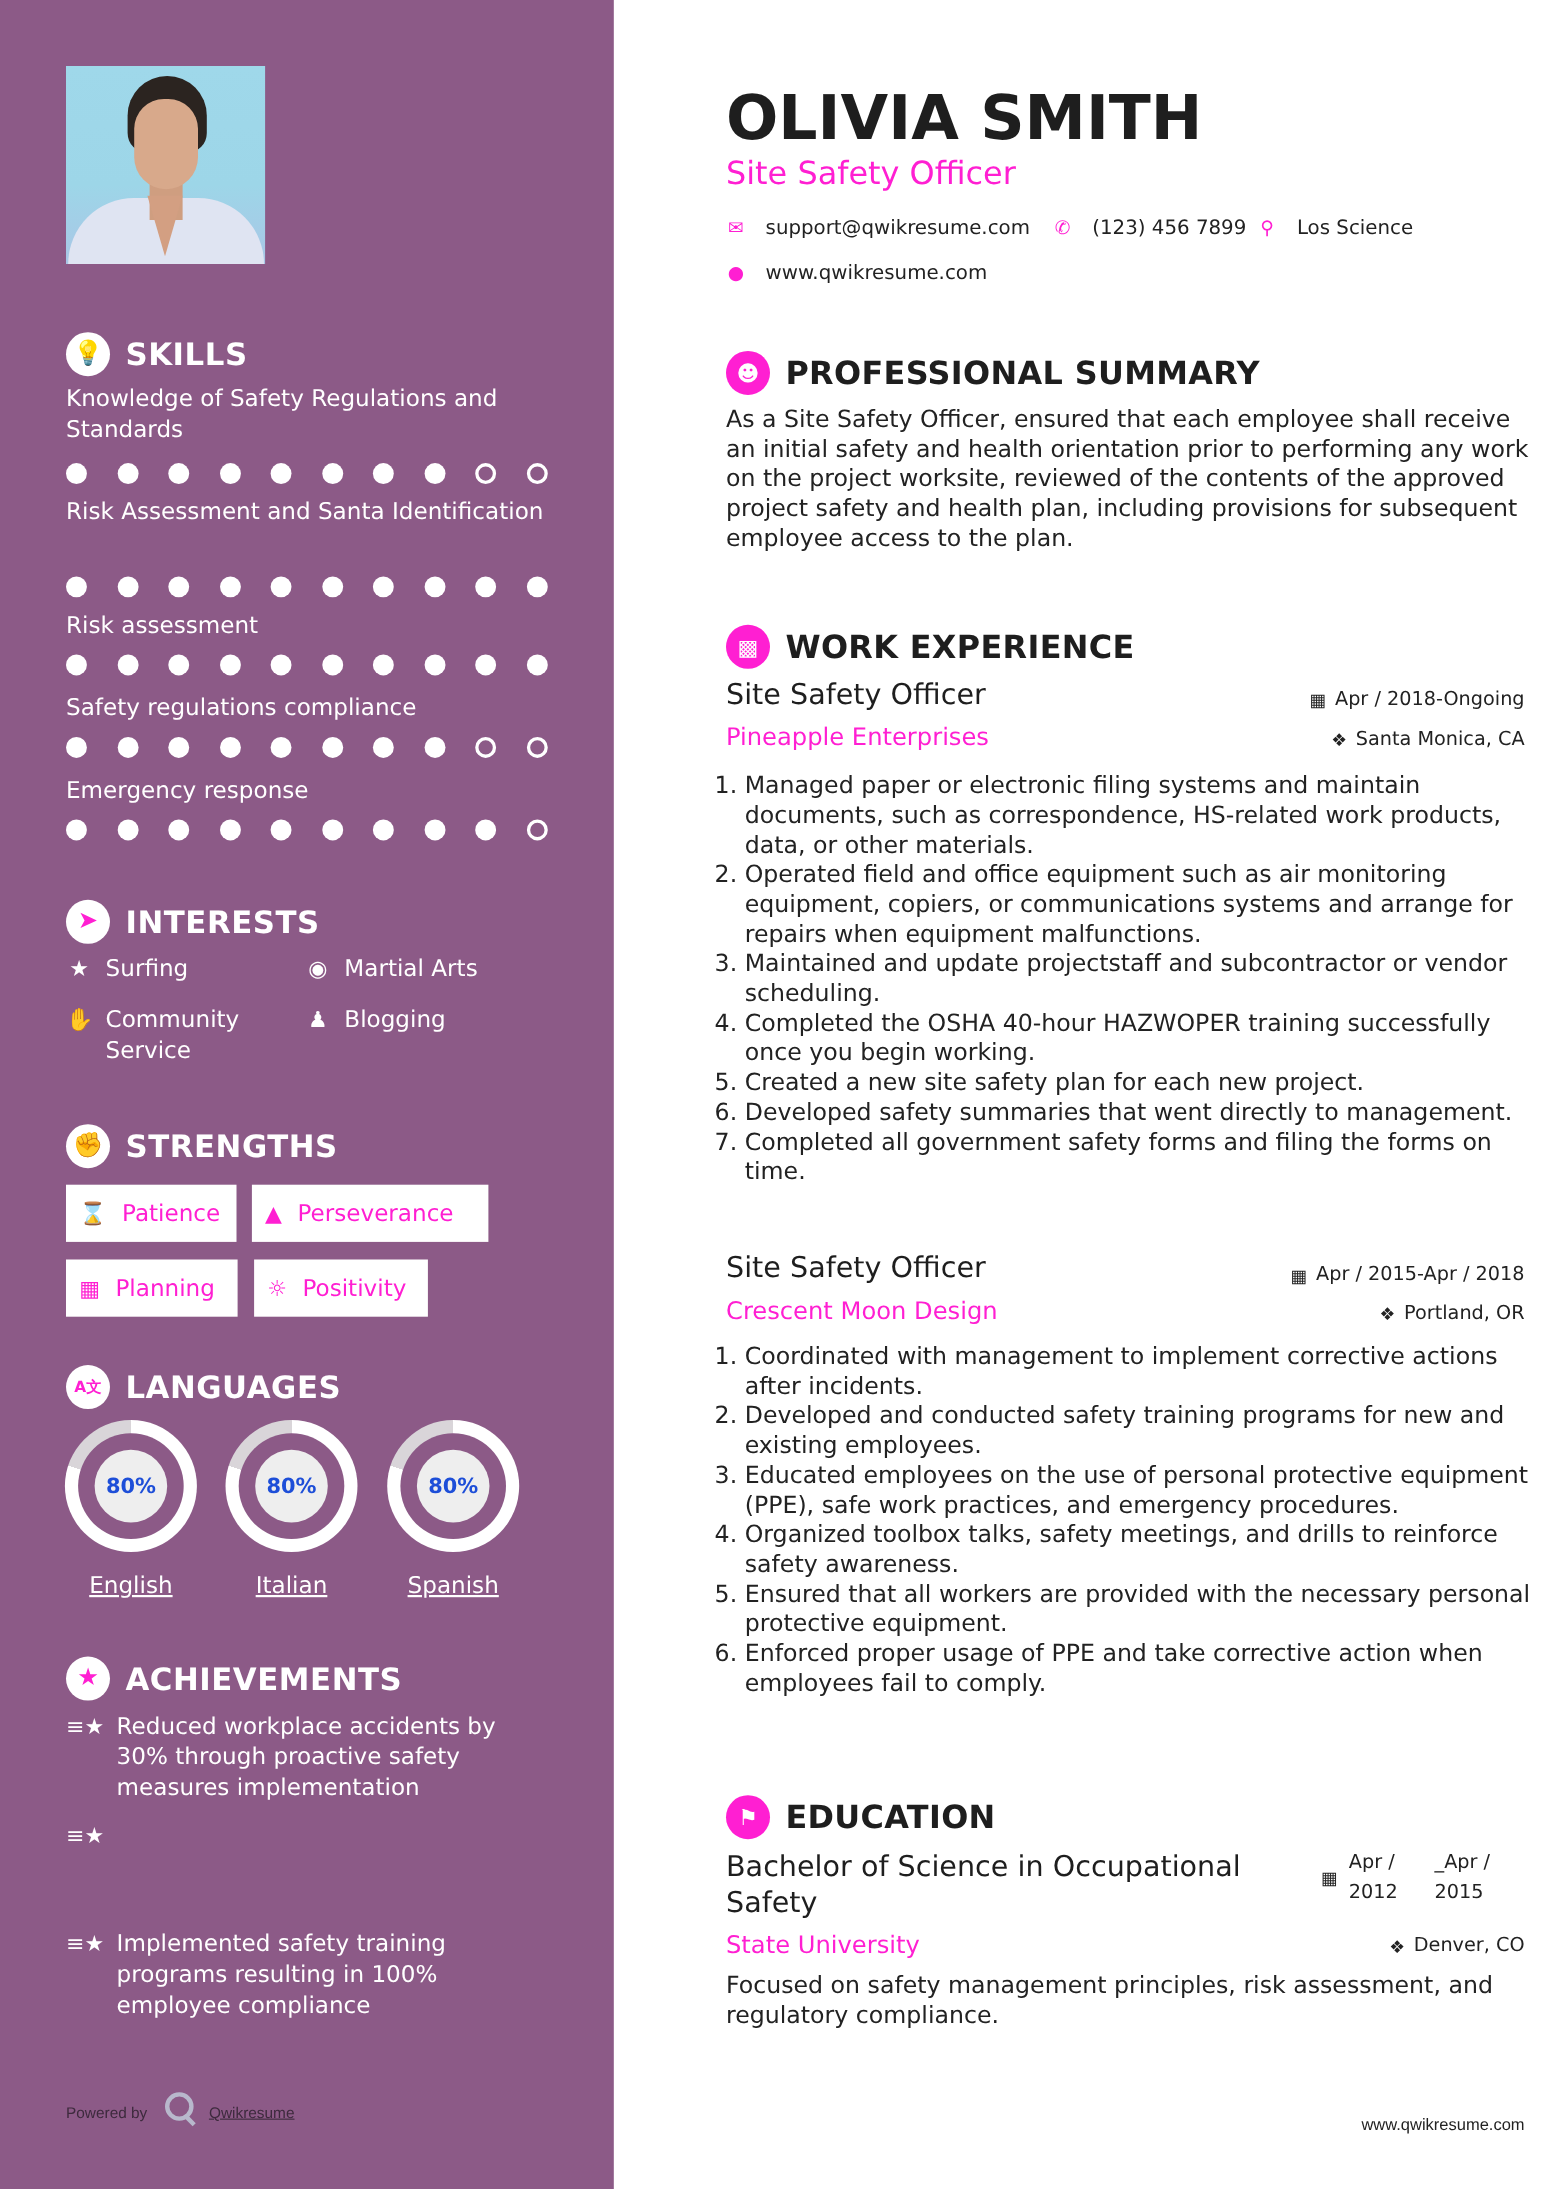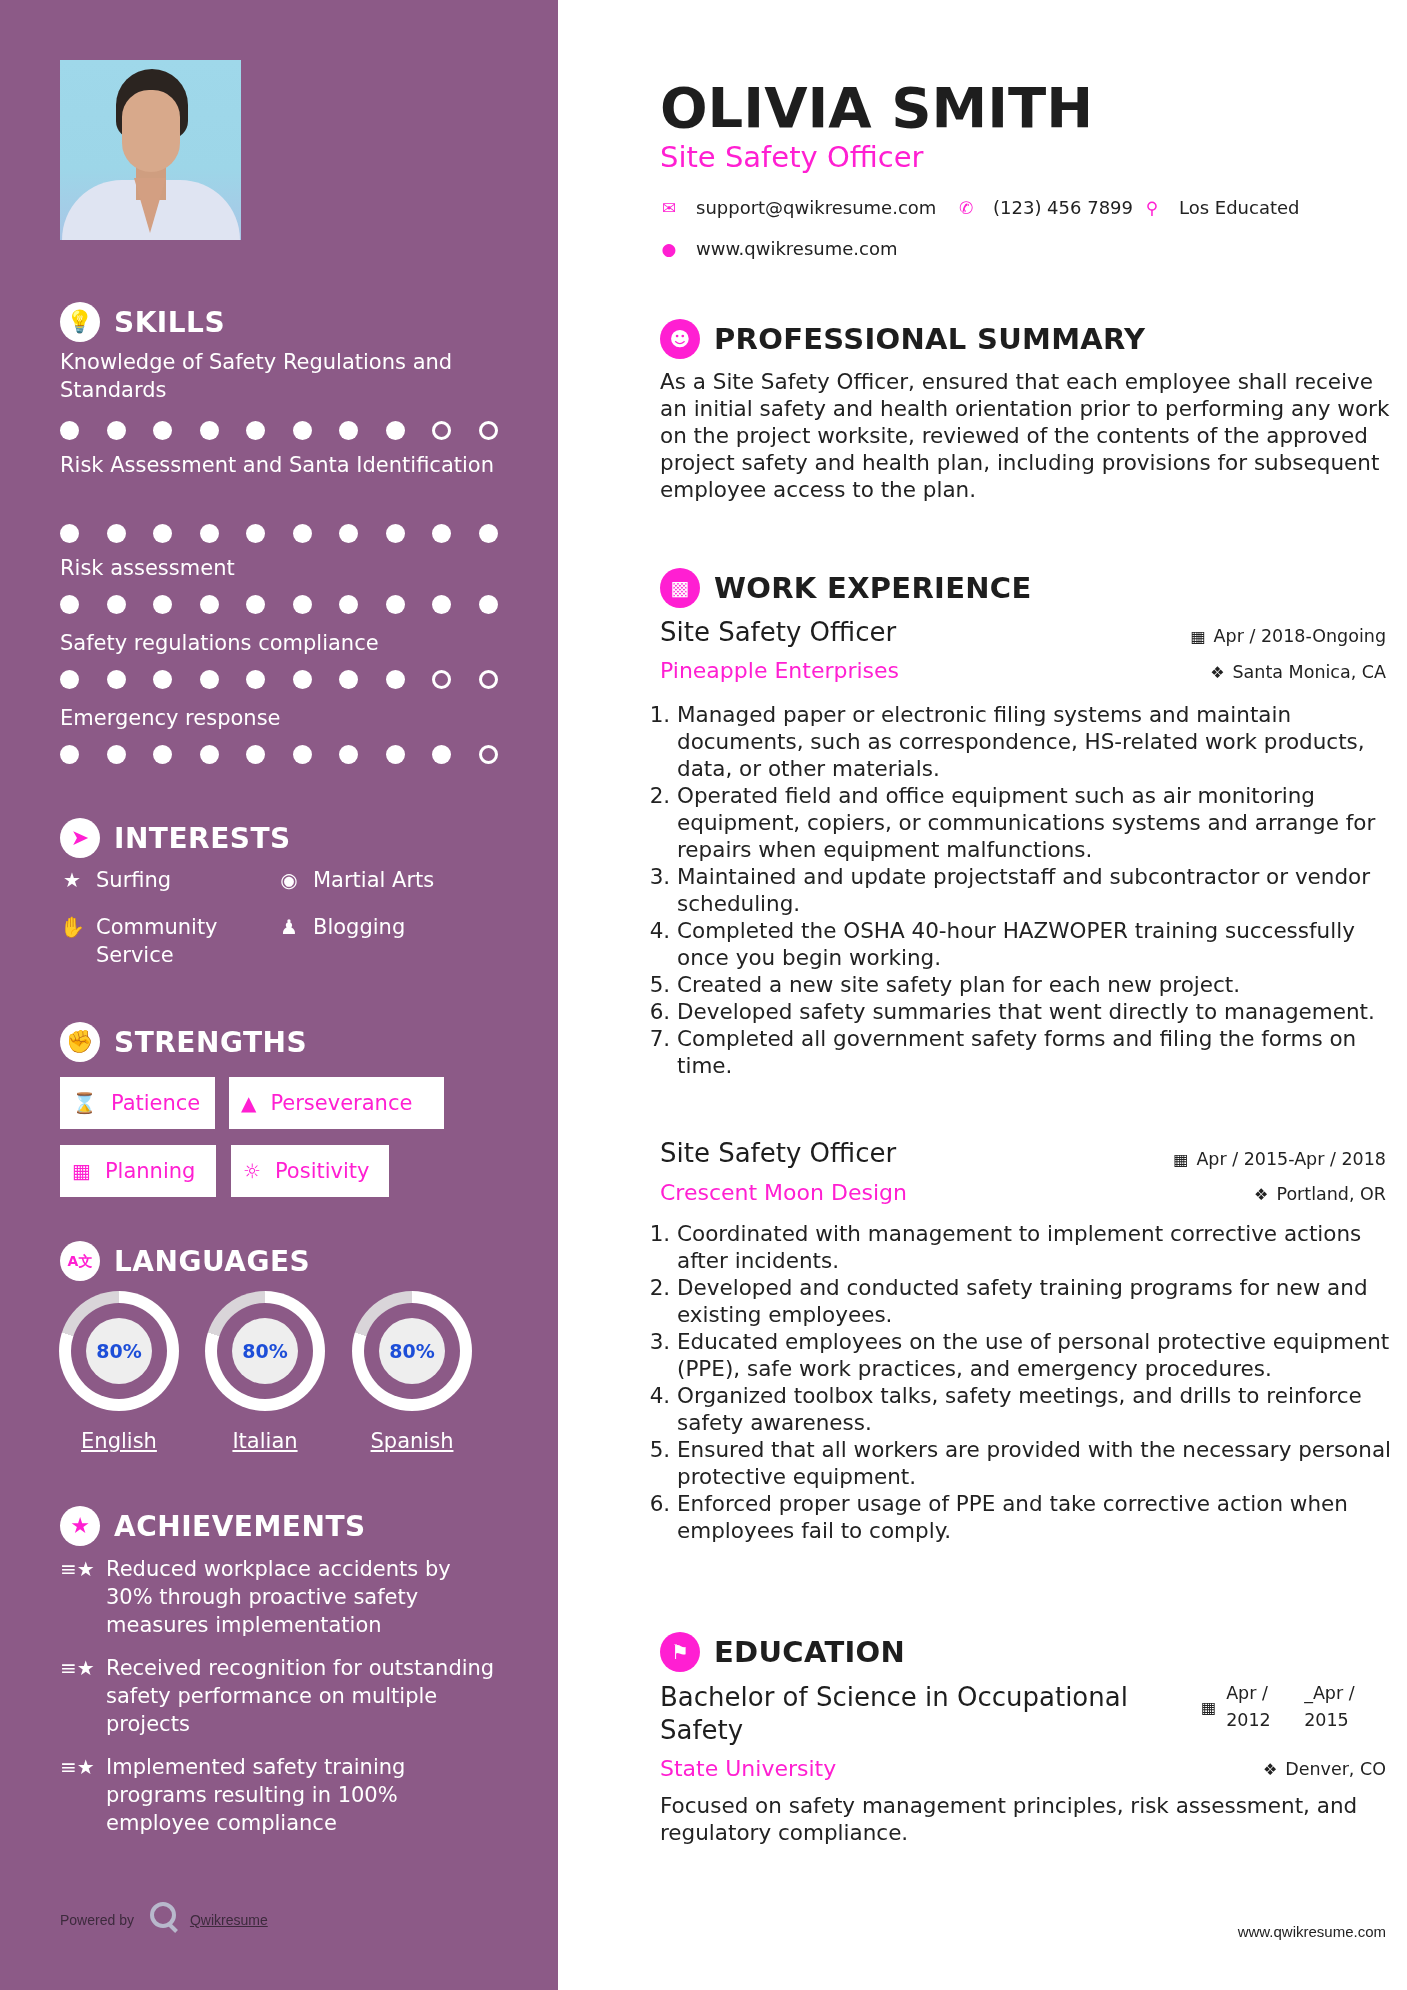--- a/index.html
+++ b/index.html
@@ -223,21 +223,20 @@
   <div class="sec-head" style="left:60px; top:1506px;">
     <div class="side-icon">★</div>
     <div class="side-title">ACHIEVEMENTS</div>
   </div>
   <div class="ach" style="top:1555px;">
     <span class="ic">≡★</span>
     <span class="txt">Reduced workplace accidents by 30% through proactive safety measures implementation</span>
   </div>
   <div class="ach" style="top:1654px;">
     <span class="ic">≡★</span>
-    <span class="txt">Received recognition for outstanding safety performance on multiple projects</span>
   </div>
   <div class="ach" style="top:1753px;">
     <span class="ic">≡★</span>
     <span class="txt">Implemented safety training programs resulting in 100% employee compliance</span>
   </div>
 
   <div class="powered">
     <span>Powered by</span>
     <span class="q"></span>
     <a>Qwikresume</a>
@@ -251,21 +250,21 @@
   <div class="contact" style="left:65px; top:180px;">
     <span class="ic">✉</span>
     <span>support@qwikresume.com</span>
   </div>
   <div class="contact" style="left:362px; top:180px;">
     <span class="ic">✆</span>
     <span>(123) 456 7899</span>
   </div>
   <div class="contact" style="left:548px; top:180px;">
     <span class="ic">⚲</span>
-    <span>Los Educated</span>
+    <span>Los Science</span>
   </div>
   <div class="contact" style="left:65px; top:221px;">
     <span class="ic">●</span>
     <span>www.qwikresume.com</span>
   </div>
 
   <div class="main-head" style="top:302px;">
     <div class="main-icon">☻</div>
     <div class="main-title">PROFESSIONAL SUMMARY</div>
   </div>

